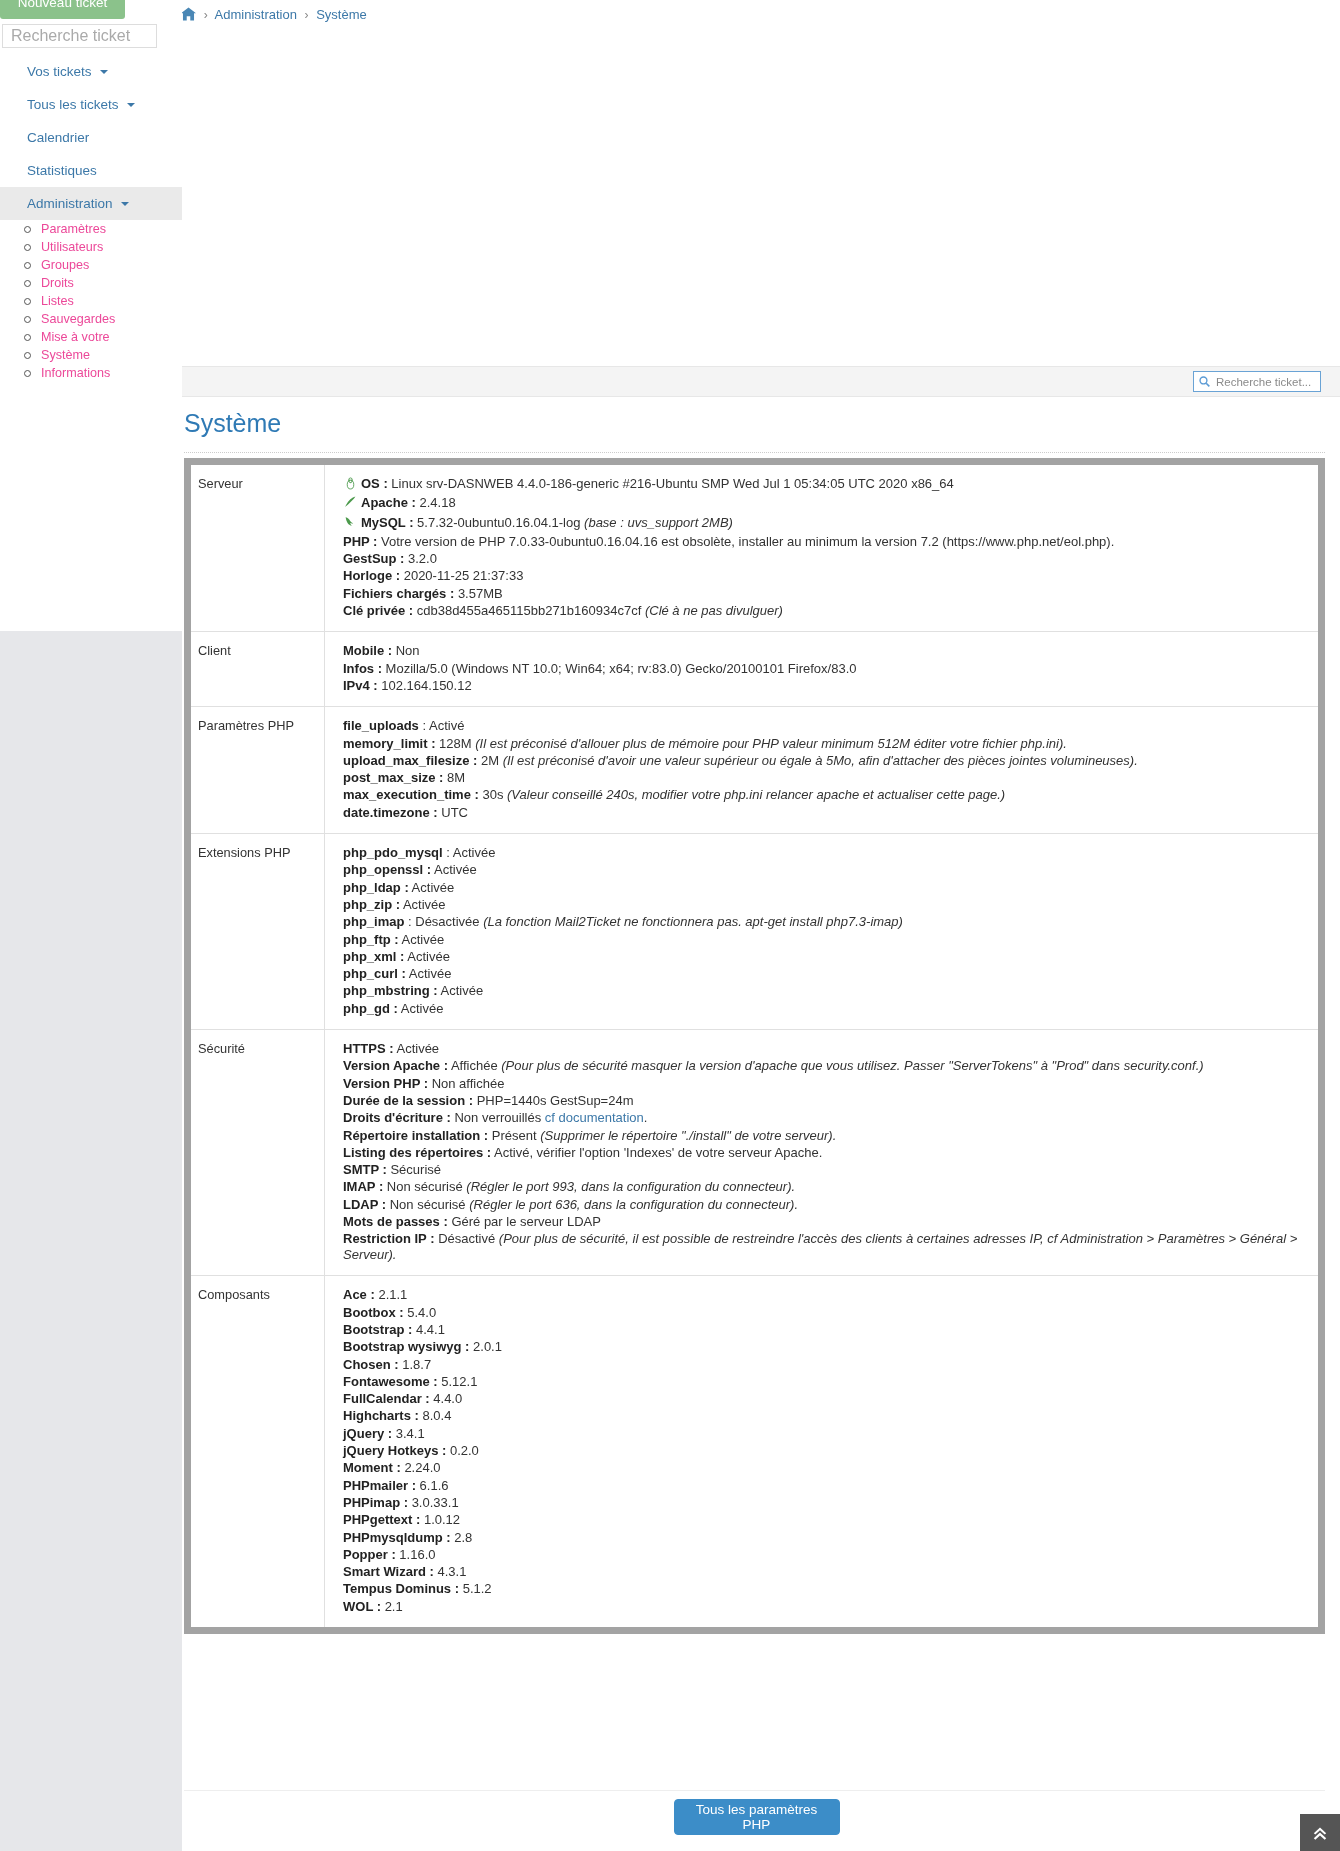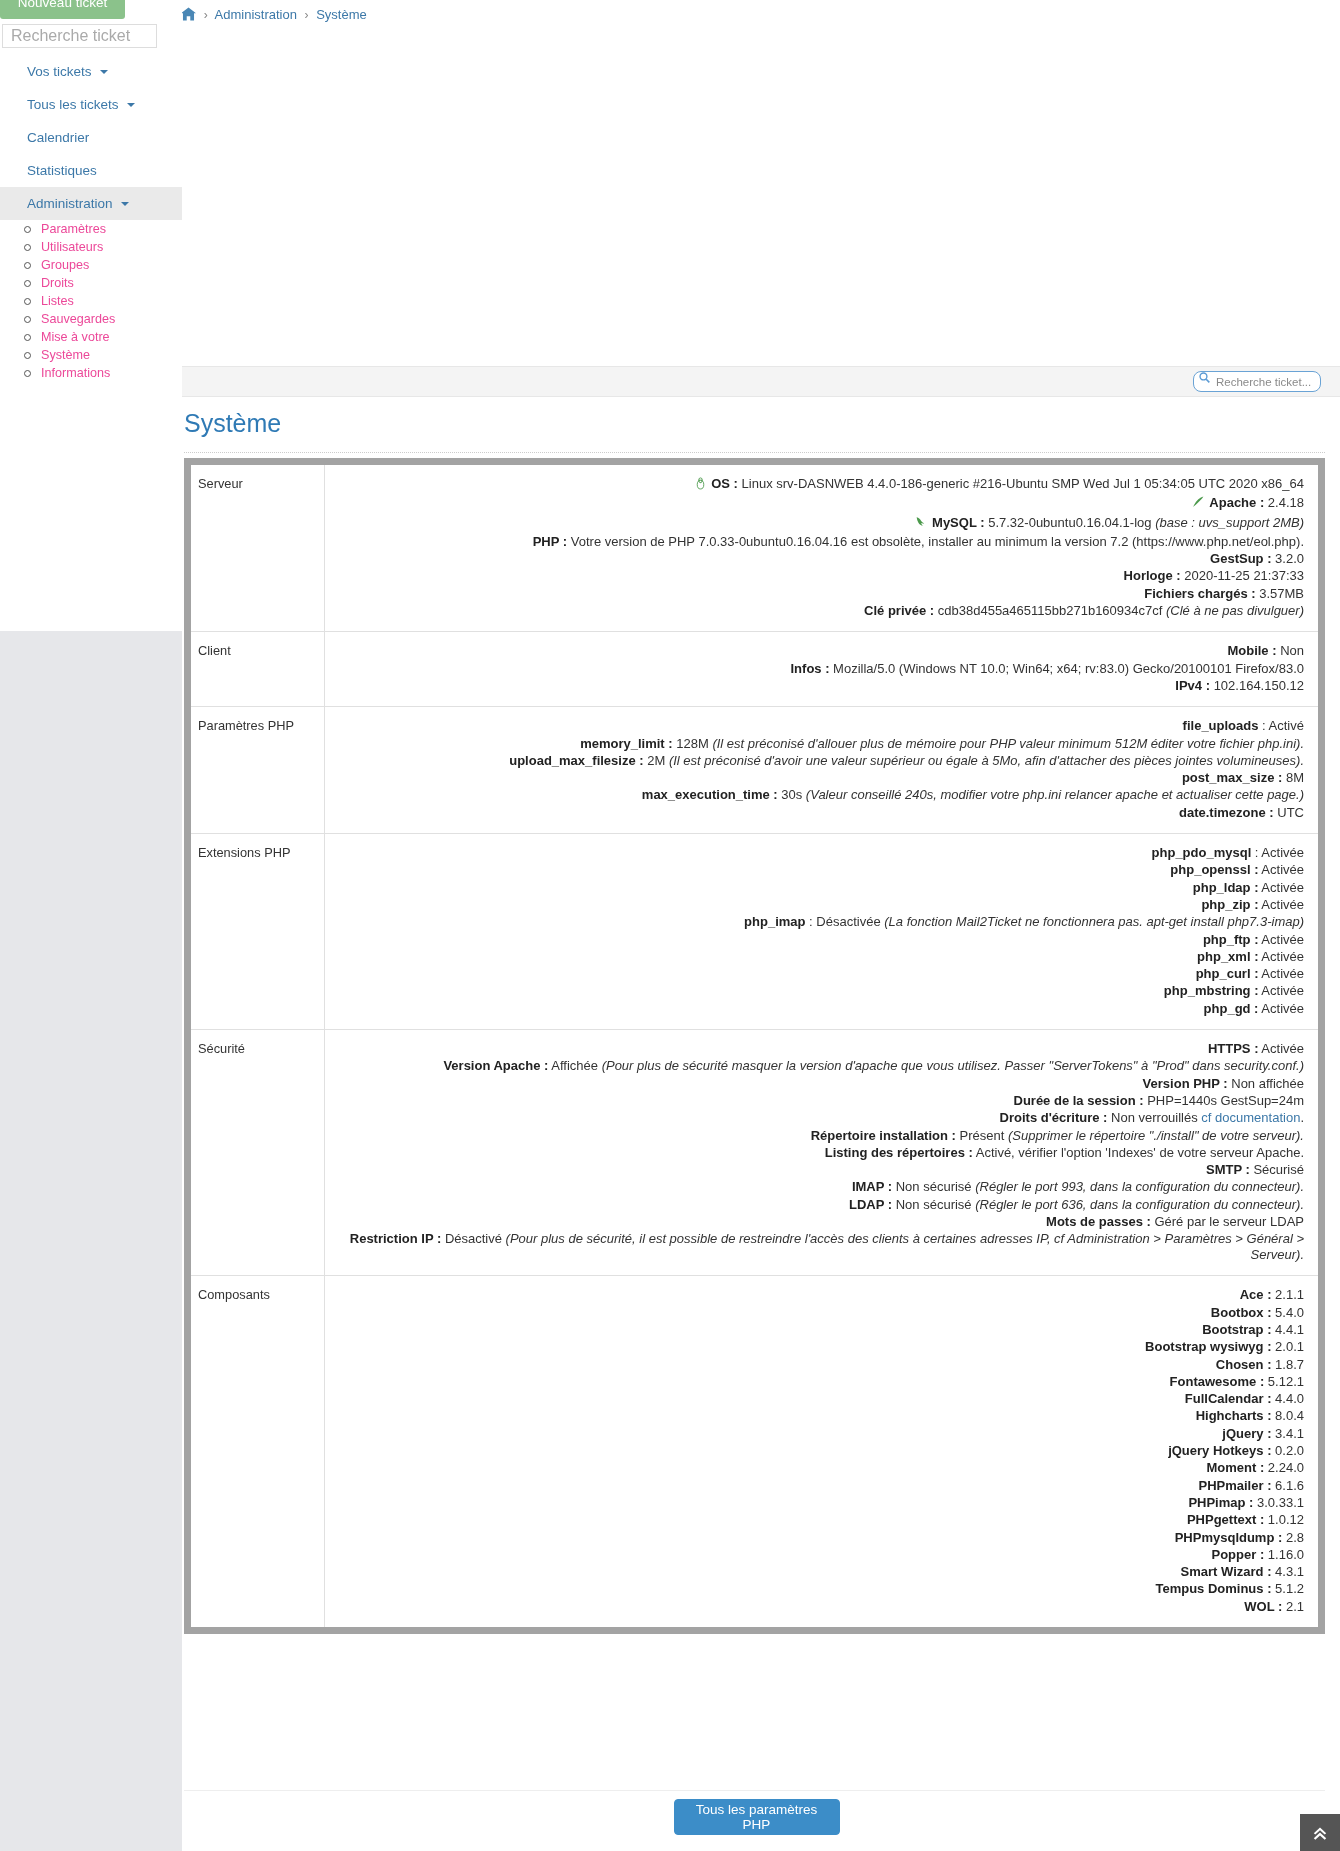--- a/index.html
+++ b/index.html
@@ -124,23 +124,24 @@
   }
   .breadcrumb .sep { color: #888; margin: 0 4px; font-size: 12px; }
   .breadcrumb a { color: #3c78a8; text-decoration: none; cursor: pointer; }
   .home-icon { display:inline-block; vertical-align: -2px; }
 
   .topsearch {
     position: absolute;
     right: 28px; top: 371px;
     width: 128px; height: 21px;
     border: 1px solid #6aa3d5;
-    border-radius: 8px;
+    border-radius: 0;
     background: #fff;
     display: flex;
+    align-items: center;
     padding: 0 5px;
   }
   .topsearch .mag { margin-right: 4px; flex: 0 0 auto; display:flex; }
   .topsearch input {
     border: none; outline: none;
     font-size: 11.5px;
     color: #666;
     width: 100%;
     background: transparent;
     font-family: "Liberation Sans", sans-serif;
@@ -181,21 +182,21 @@
   }
   .sys-table tr:first-child td { border-top: none; }
   .sys-table td.label-cell {
     width: 137px;
     border-right: 1px solid #e0e0e0;
     color: #333;
     font-size: 12.8px;
     padding-left: 7px;
   }
   .sys-table td.value-cell { padding-left: 18px; }
-  .row-line { margin: 0 0 1.5px 0; text-align: right; }
+  .row-line { margin: 0 0 1.5px 0; }
   .row-line b { font-weight: bold; color: #222; }
   .row-line i { font-style: italic; color: #333; }
   .row-line a { color: #3c78a8; text-decoration: none; cursor: pointer; }
   .ic { display: inline-block; width: 15px; text-align: center; vertical-align: -2px; margin-right: 3px; }
 
   .bottom-rule {
     position: absolute;
     left: 20px; top: 1790px;
     width: 1141px;
     border-top: 1px solid #eee;

